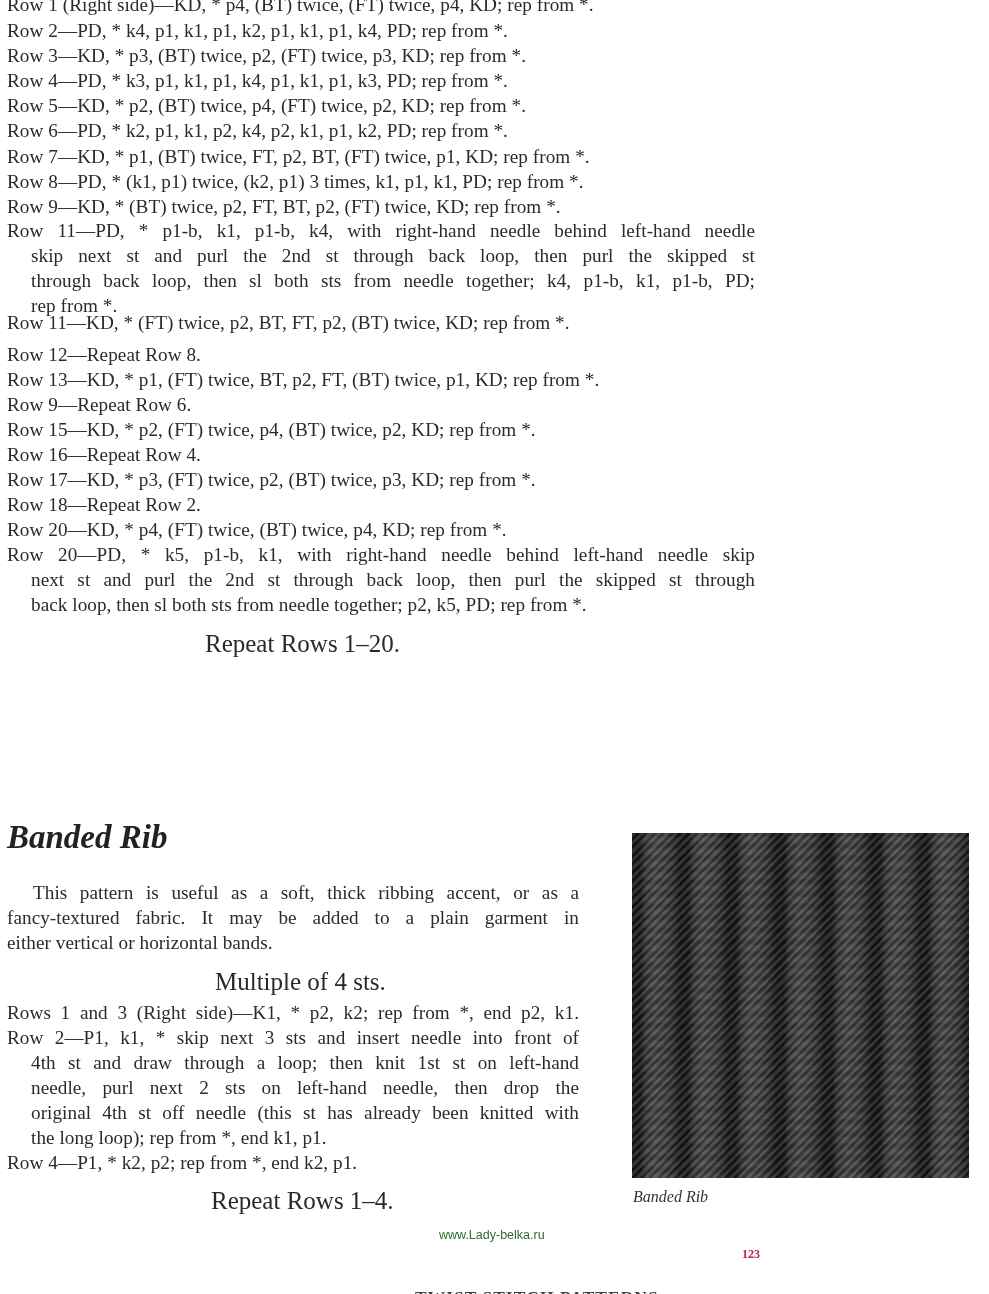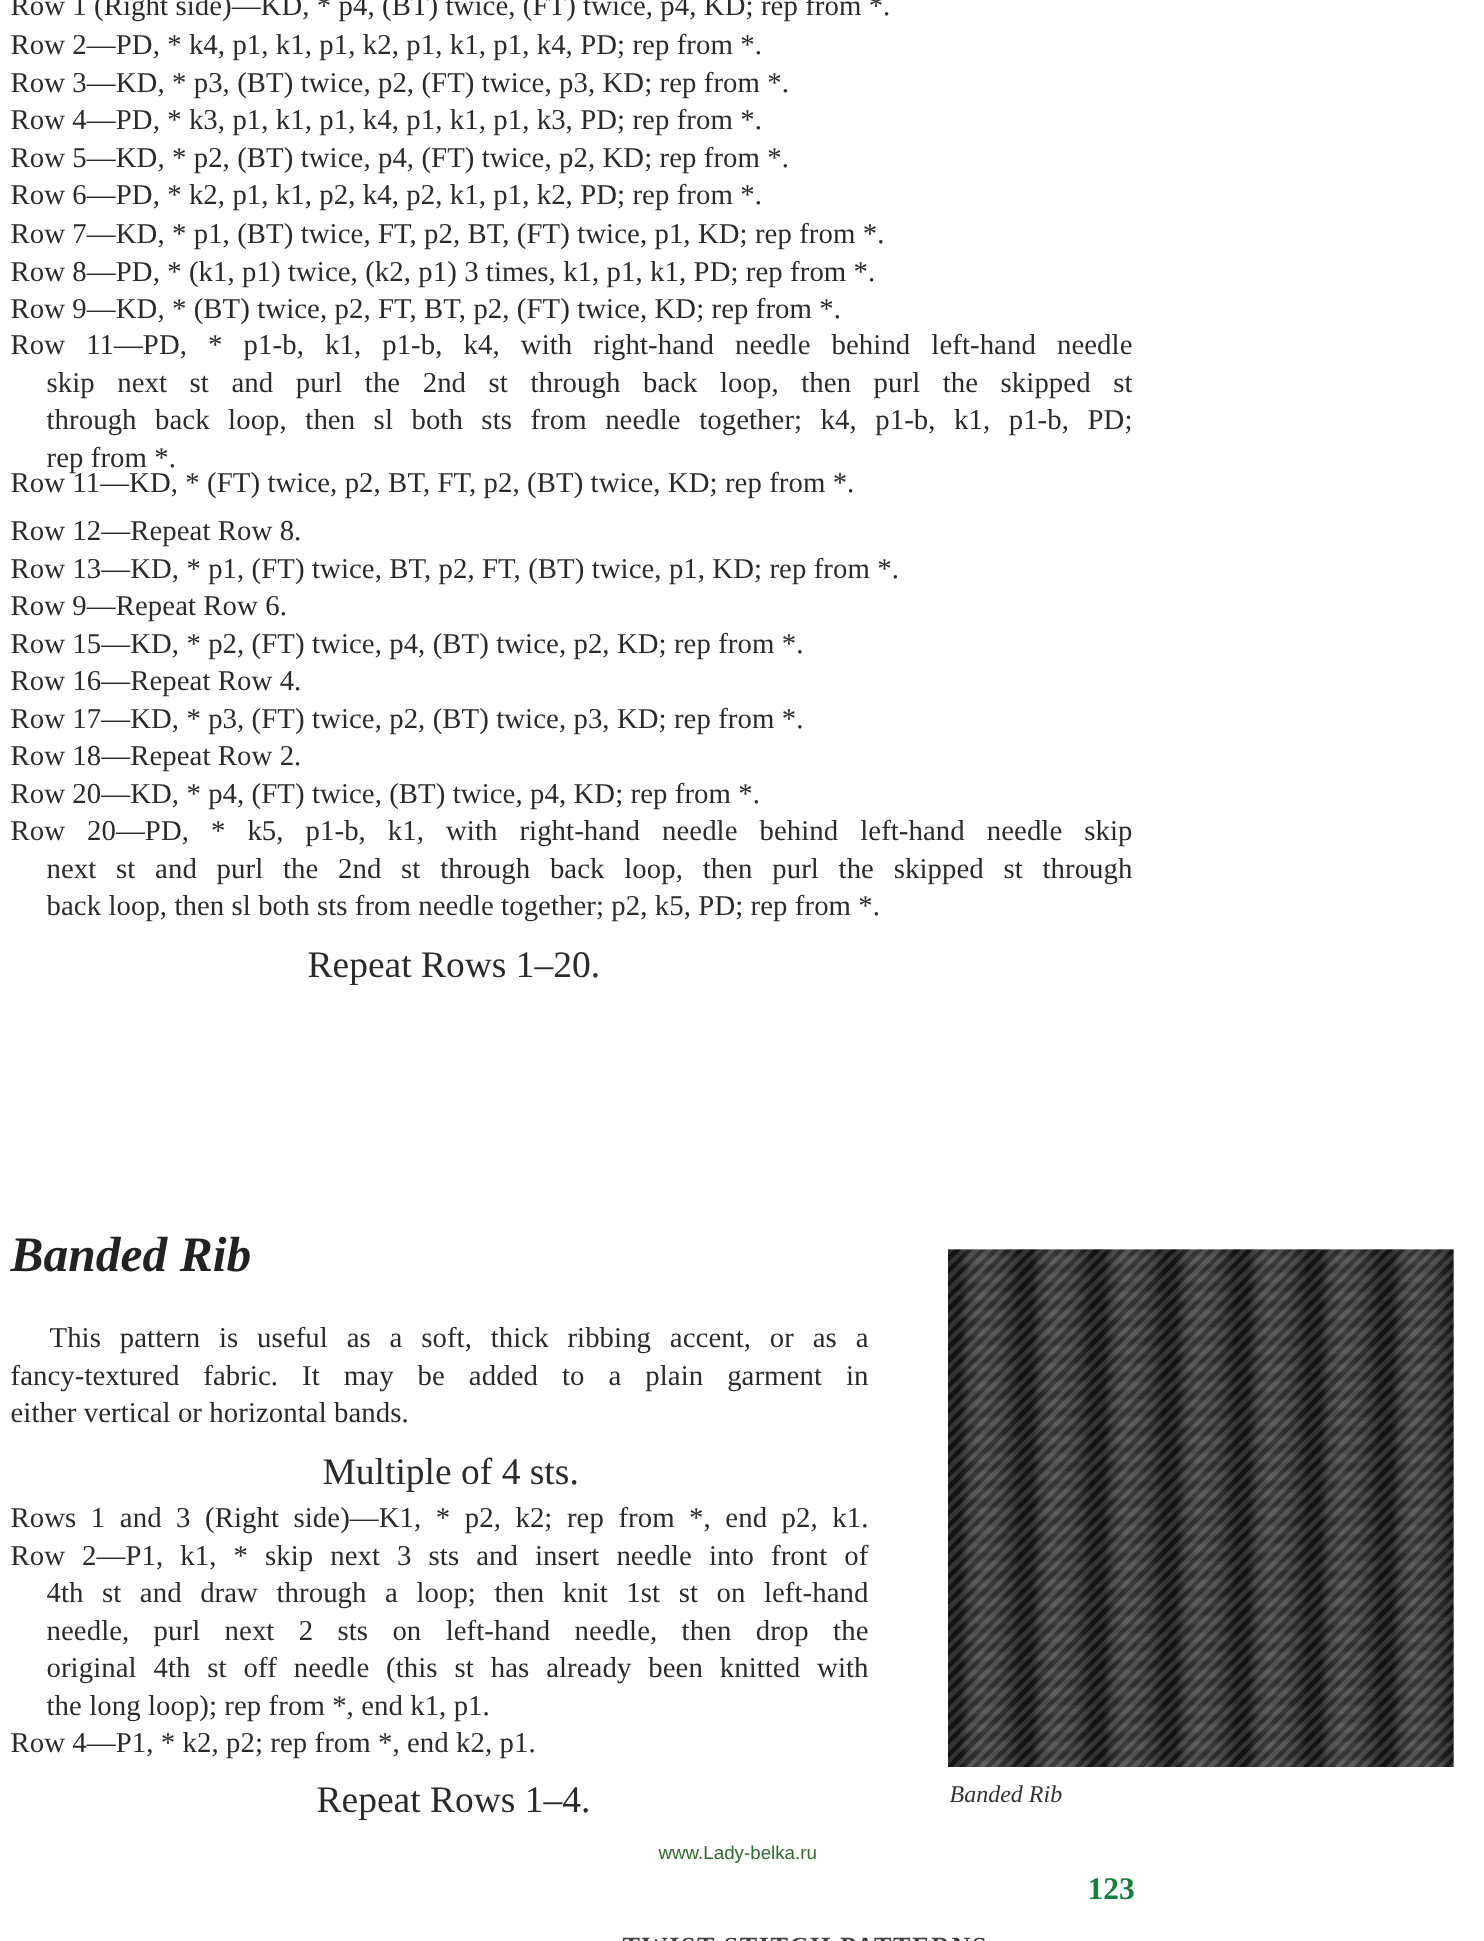--- a/index.html
+++ b/index.html
@@ -42,21 +42,21 @@
   .watermark {
     position: absolute; left: 410px; top: 1228px; font-size: 12.5px; color: #2f6b2f;
     font-family: "Liberation Sans", "DejaVu Sans", sans-serif;
     margin-left: 29px;
   }
   .footer {
     position: absolute; left: 415px; top: 1287px; font-size: 17.5px; font-weight: bold;
     letter-spacing: 1px; color: #404040;
   }
   .pagenum {
-    position: absolute; left: 725px; top: 1247px; font-size: 21px; font-weight: bold; color: #15803d;
+    position: absolute; left: 742px; top: 1247px; font-size: 12px; font-weight: bold; color: #be185d;
   }
 </style>
 </head>
 <body>
 
 <div>
   <div class="line" style="top:-8px">Row 1 (Right side)—KD, * p4, (BT) twice, (FT) twice, p4, KD; rep from *.</div>
   <div class="line" style="top:18px">Row 2—PD, * k4, p1, k1, p1, k2, p1, k1, p1, k4, PD; rep from *.</div>
   <div class="line" style="top:43px">Row 3—KD, * p3, (BT) twice, p2, (FT) twice, p3, KD; rep from *.</div>
   <div class="line" style="top:68px">Row 4—PD, * k3, p1, k1, p1, k4, p1, k1, p1, k3, PD; rep from *.</div>

